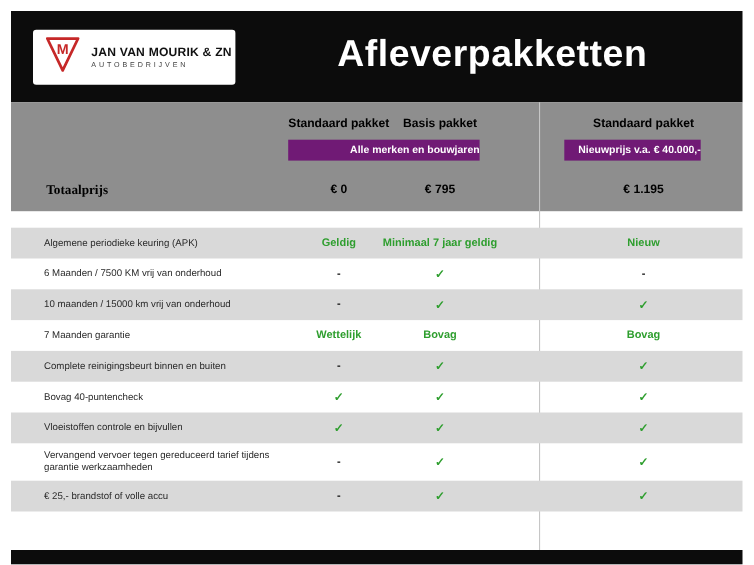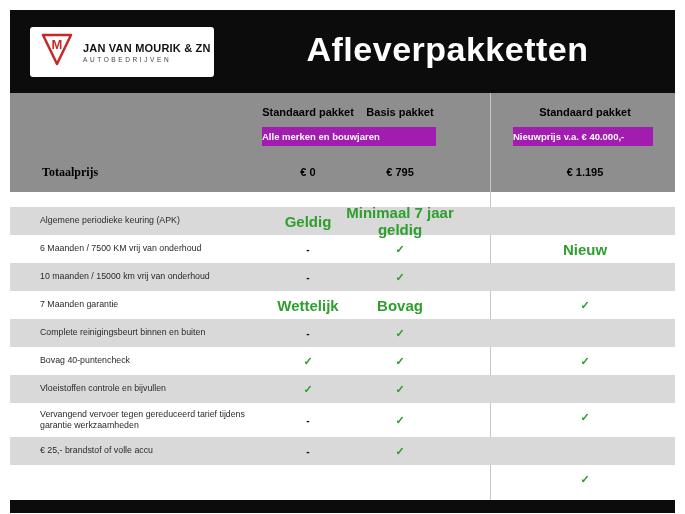--- a/index.html
+++ b/index.html
@@ -39,26 +39,26 @@
   }
   .col-title {
     position:absolute; top:106px; width:120px; text-align:center;
     font-size:11px; font-weight:bold; color:#000;
   }
   .ct-standaard { left:248px; }
   .ct-basis     { left:340px; }
   .ct-exclusief { left:525px; }
   .badge {
     position:absolute; top:127px; height:19px; line-height:19px;
-    background:#a21caf; color:#fff;
-    font-size:9.5px; font-weight:bold; text-align:left;
+    background:#701a75; color:#fff;
+    font-size:9.5px; font-weight:bold; text-align:right;
     white-space:nowrap;
   }
   .badge-all { left:262px; width:174px; }
-  .badge-ex  { left:513px; width:140px; }
+  .badge-ex  { left:513px; width:124px; }
 
   .total-label {
     position:absolute; left:42px; top:165px;
     font-size:12px; font-weight:bold; color:#000;font-family:Liberation Serif, serif;
   }
   .total-val {
     position:absolute; top:166px; width:120px; text-align:center;
     font-size:11px; font-weight:bold; color:#000;
   }
   .tv1 { left:248px; } .tv2 { left:340px; } .tv3 { left:525px; }
@@ -75,22 +75,22 @@
   .row.tall { height:34px; }
   .row.gray { background:#d9d9d9; }
   .row-label {
     position:absolute; left:30px; top:50%; transform:translateY(-50%);
     font-size:8.8px; color:#2a2a2a; max-width:210px; line-height:1.3;
   }
   .cell {
     position:absolute; top:50%; transform:translateY(-50%);
     width:140px; text-align:center;
   }
-  .c1 { left:228px; } .c2 { left:320px; } .c3 { left:505px;margin-top:28px; }
-  .cell.green { color:#2e9e2e; font-weight:bold; font-size:15px; }
+  .c1 { left:228px; } .c2 { left:320px; } .c3 { left:505px; }
+  .cell.green { color:#2e9e2e; font-weight:bold; font-size:10px; }
   .cell.check { color:#2e9e2e; font-weight:bold; font-size:11px; }
   .cell.dash  { color:#111;    font-weight:bold; font-size:10px; }
 
   
   .bottom-bar {
     position:absolute; left:10px; right:10px; top:500px; height:13px;
     background:#0c0c0c;
   }
 </style>
 </head>

